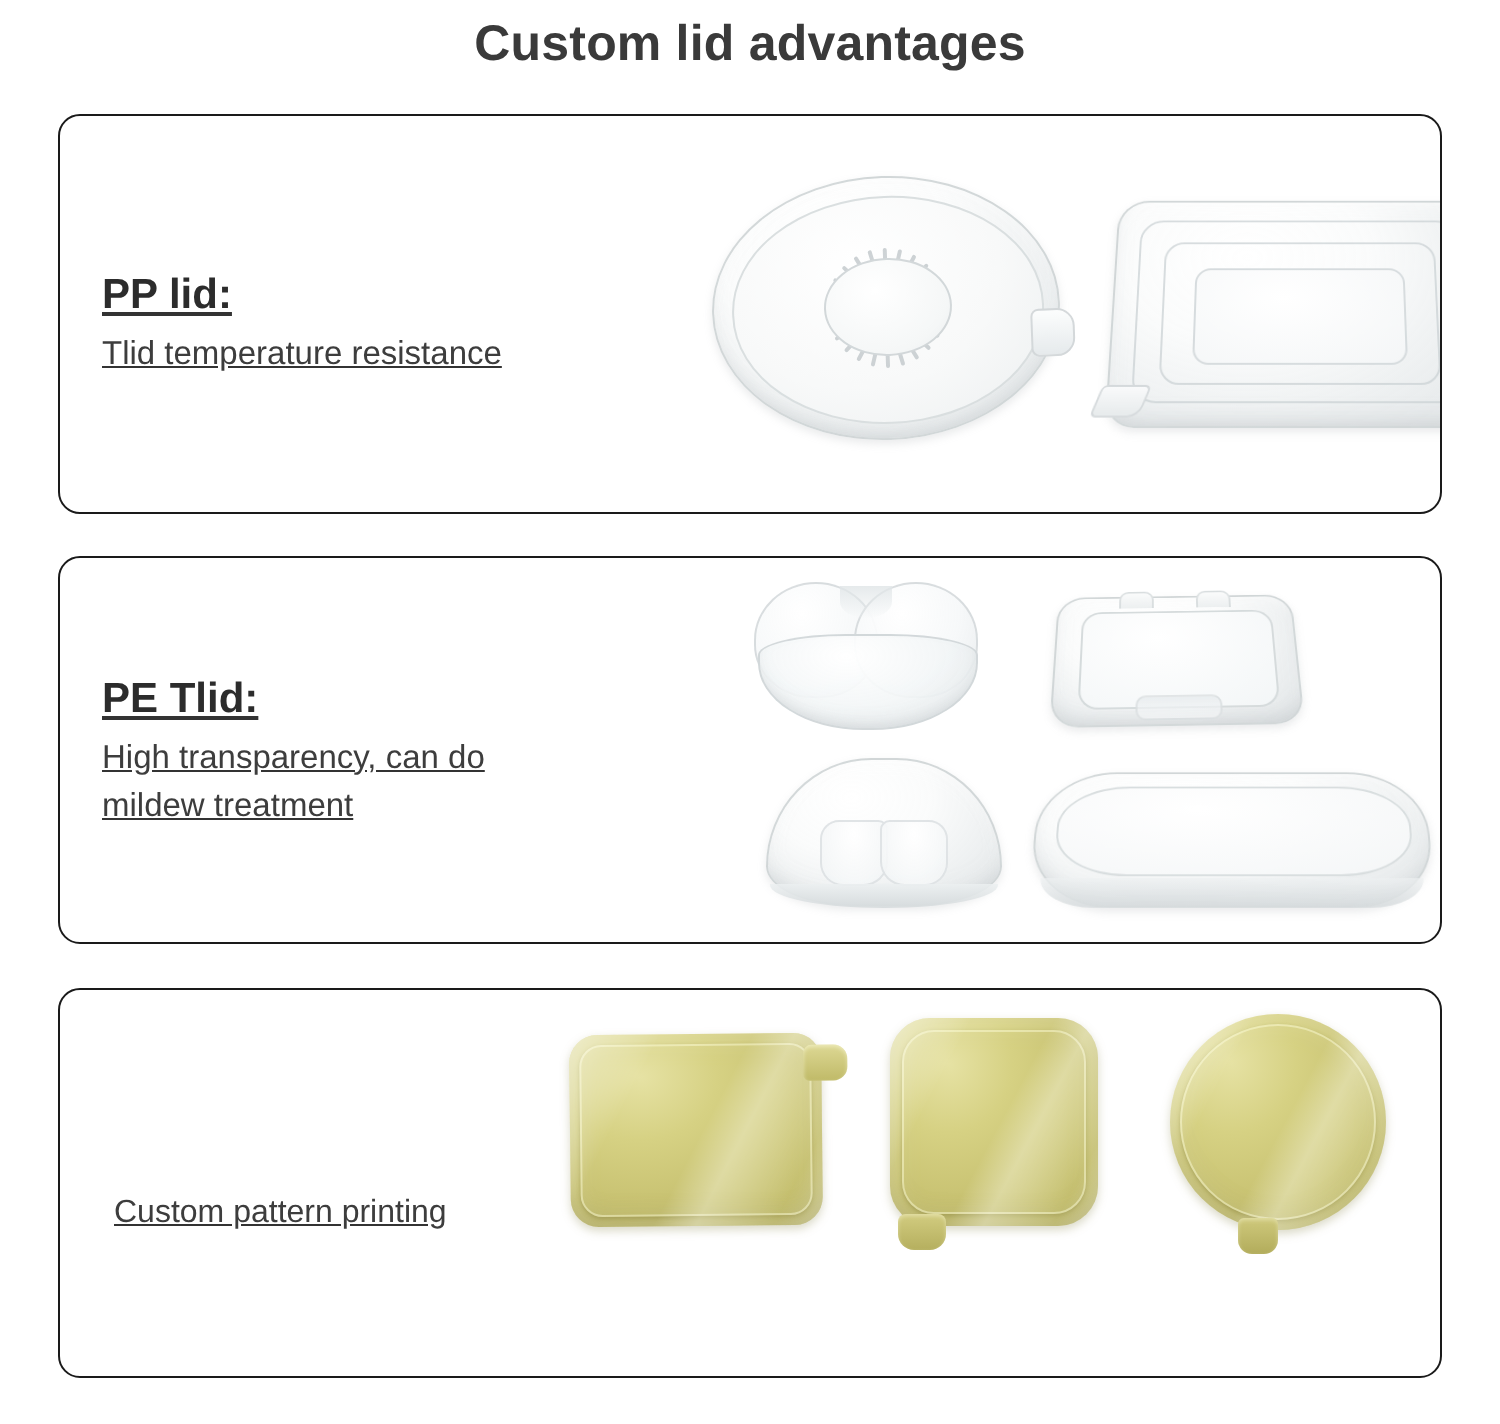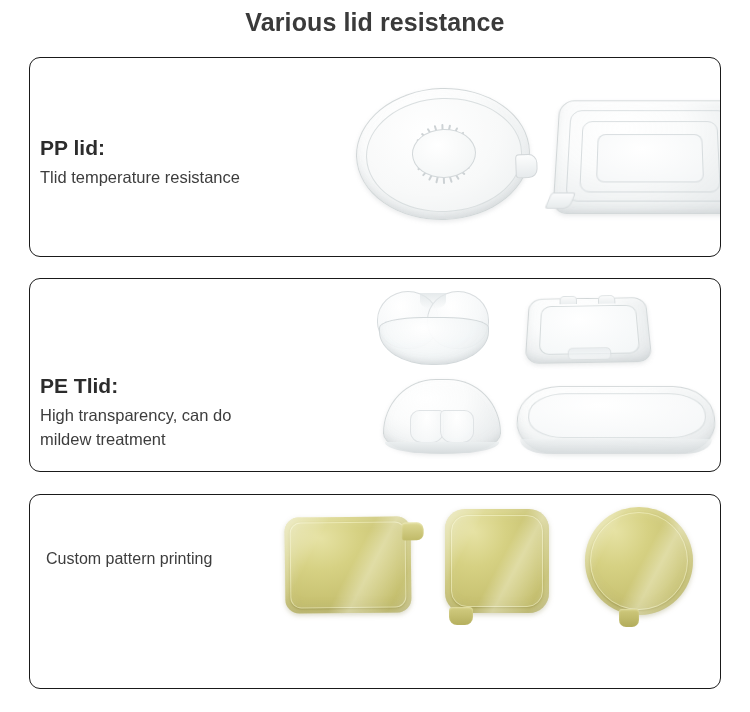--- a/index.html
+++ b/index.html
@@ -40,43 +40,44 @@
     background: #ffffff;
     box-sizing: border-box;
     overflow: hidden;
   }
   #card-pp  { top: 57px;  height: 200px; }
   #card-pe  { top: 278px; height: 194px; }
   #card-film{ top: 494px; height: 195px; }
 
   .card-text {
     position: absolute;
-    left: 10px;
+    left: 21px;
     color: #333333;
+    text-decoration: underline;
   }
   .card-heading {
     font-size: 21px;
     font-weight: bold;
     color: #2c2c2c;
     line-height: 1.13;
     margin: 0 0 6px 0;
     white-space: pre-line;
   }
   .card-sub {
     font-size: 16.5px;
     font-weight: normal;
     color: #3d3d3d;
     line-height: 1.45;
     margin: 0;
     white-space: pre-line;
   }
   #text-pp   { top: 78px; }
-  #text-pe   { top: 59px; margin-top: 36px; }
+  #text-pe   { top: 59px; }
   #text-film { top: 52px; }
-  #text-film .card-sub { padding-left: 6px; font-size: 16px; }
+  #text-film .card-sub { padding-left: 6px; font-size: 16px; margin-top: 48px; }
 
   
   .art {
     position: absolute;
     top: 0;
     right: 0;
     height: 100%;
   }
   .prod { position: absolute; }
 
@@ -328,21 +329,21 @@
   }
 
   
   #art-pp   { left: 310px; width: 412px; }
   #art-pe   { left: 335px; width: 387px; }
   #art-film { left: 255px; width: 467px; }
 </style>
 </head>
 <body>
 
-<div class="page-title">Various lid resistance</div>
+<div class="page-title">Custom lid advantages</div>
 
 <section class="card" id="card-pp">
 
   <div class="card-text" id="text-pp">
     <p class="card-heading">PP lid:</p>
     <p class="card-sub">Tlid temperature resistance</p>
   </div>
 
   <div class="art" id="art-pp">
 

